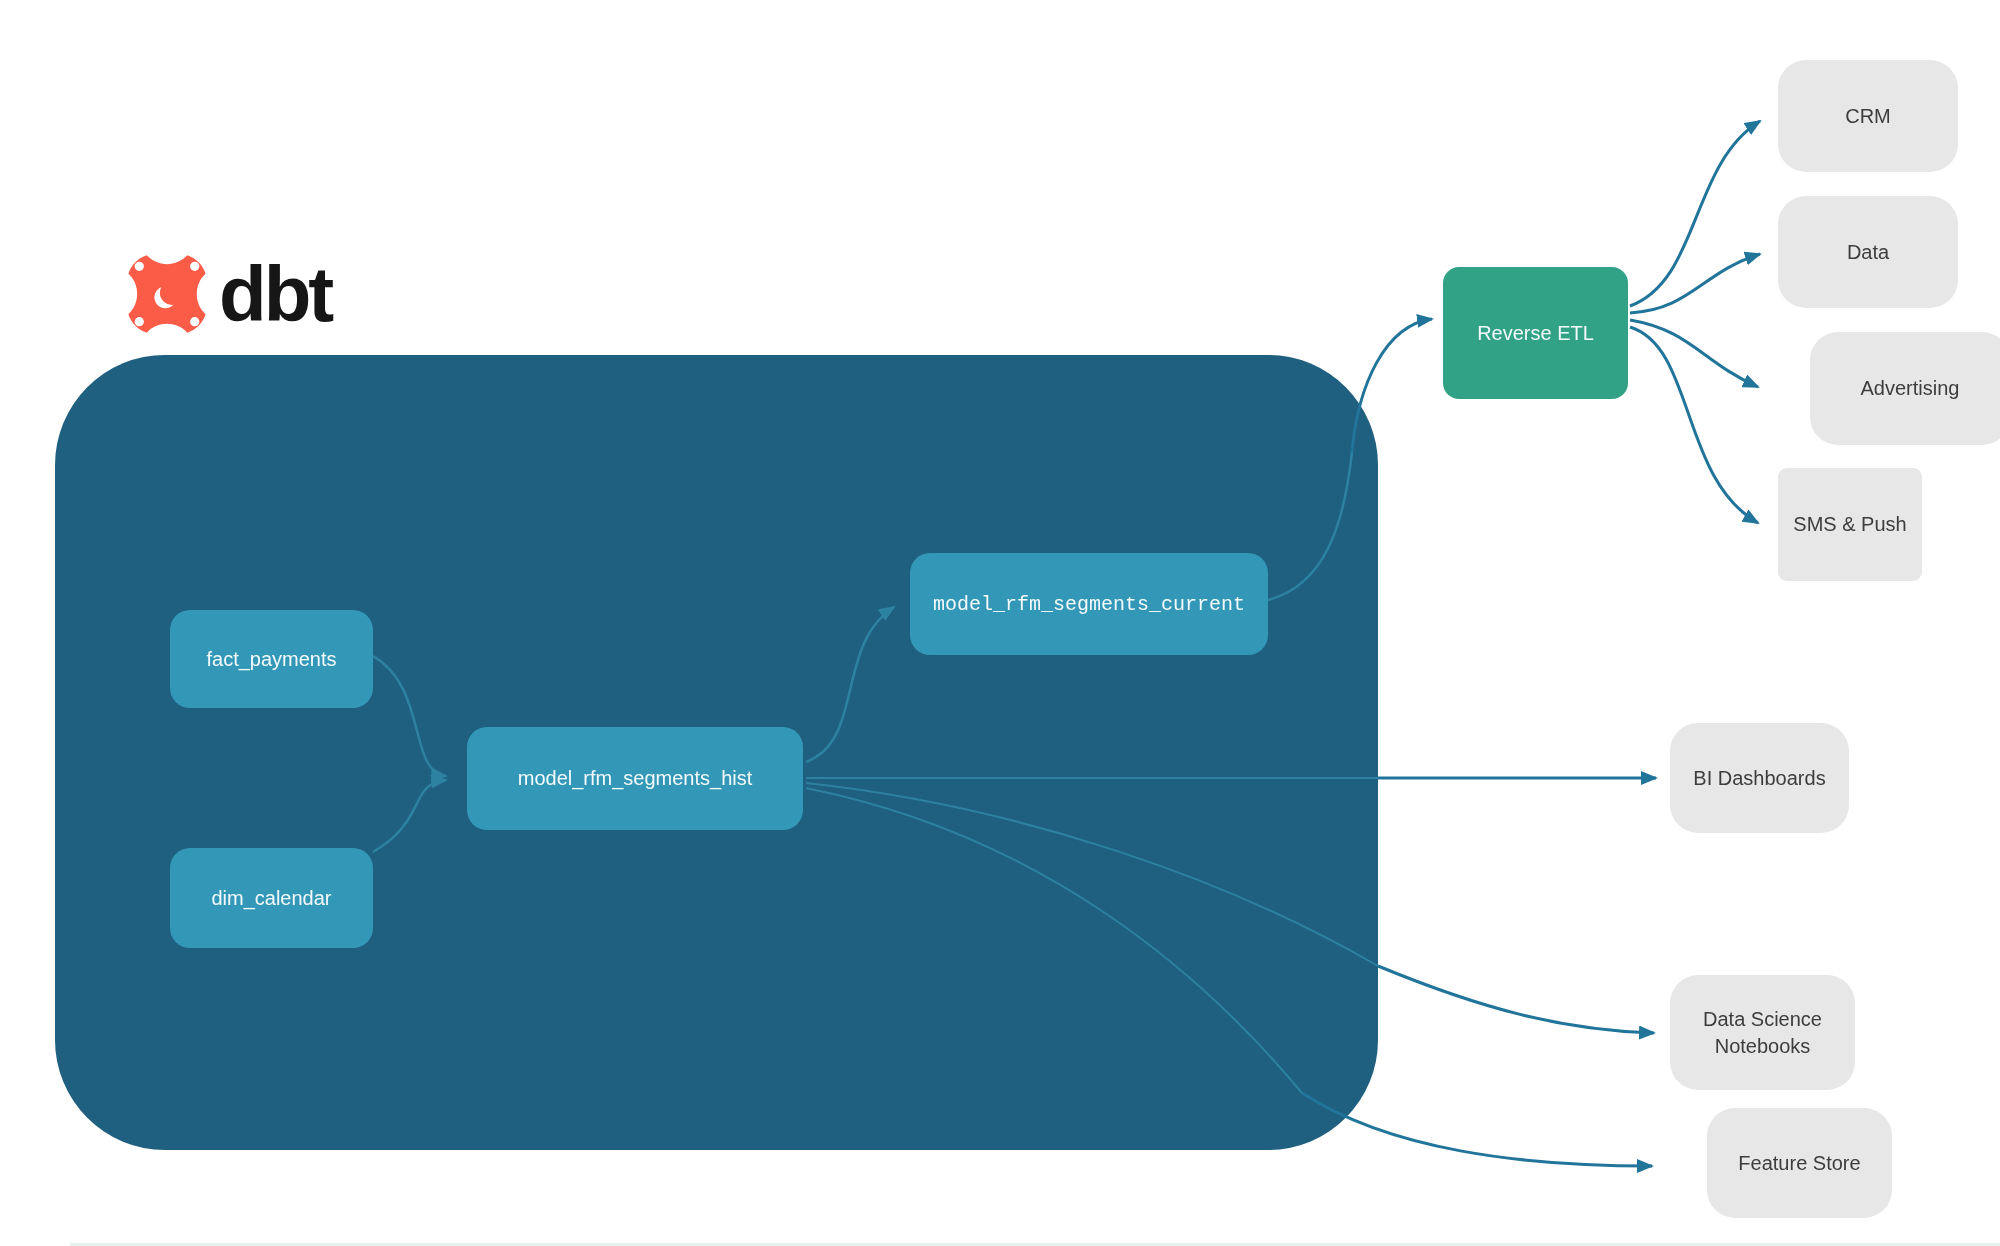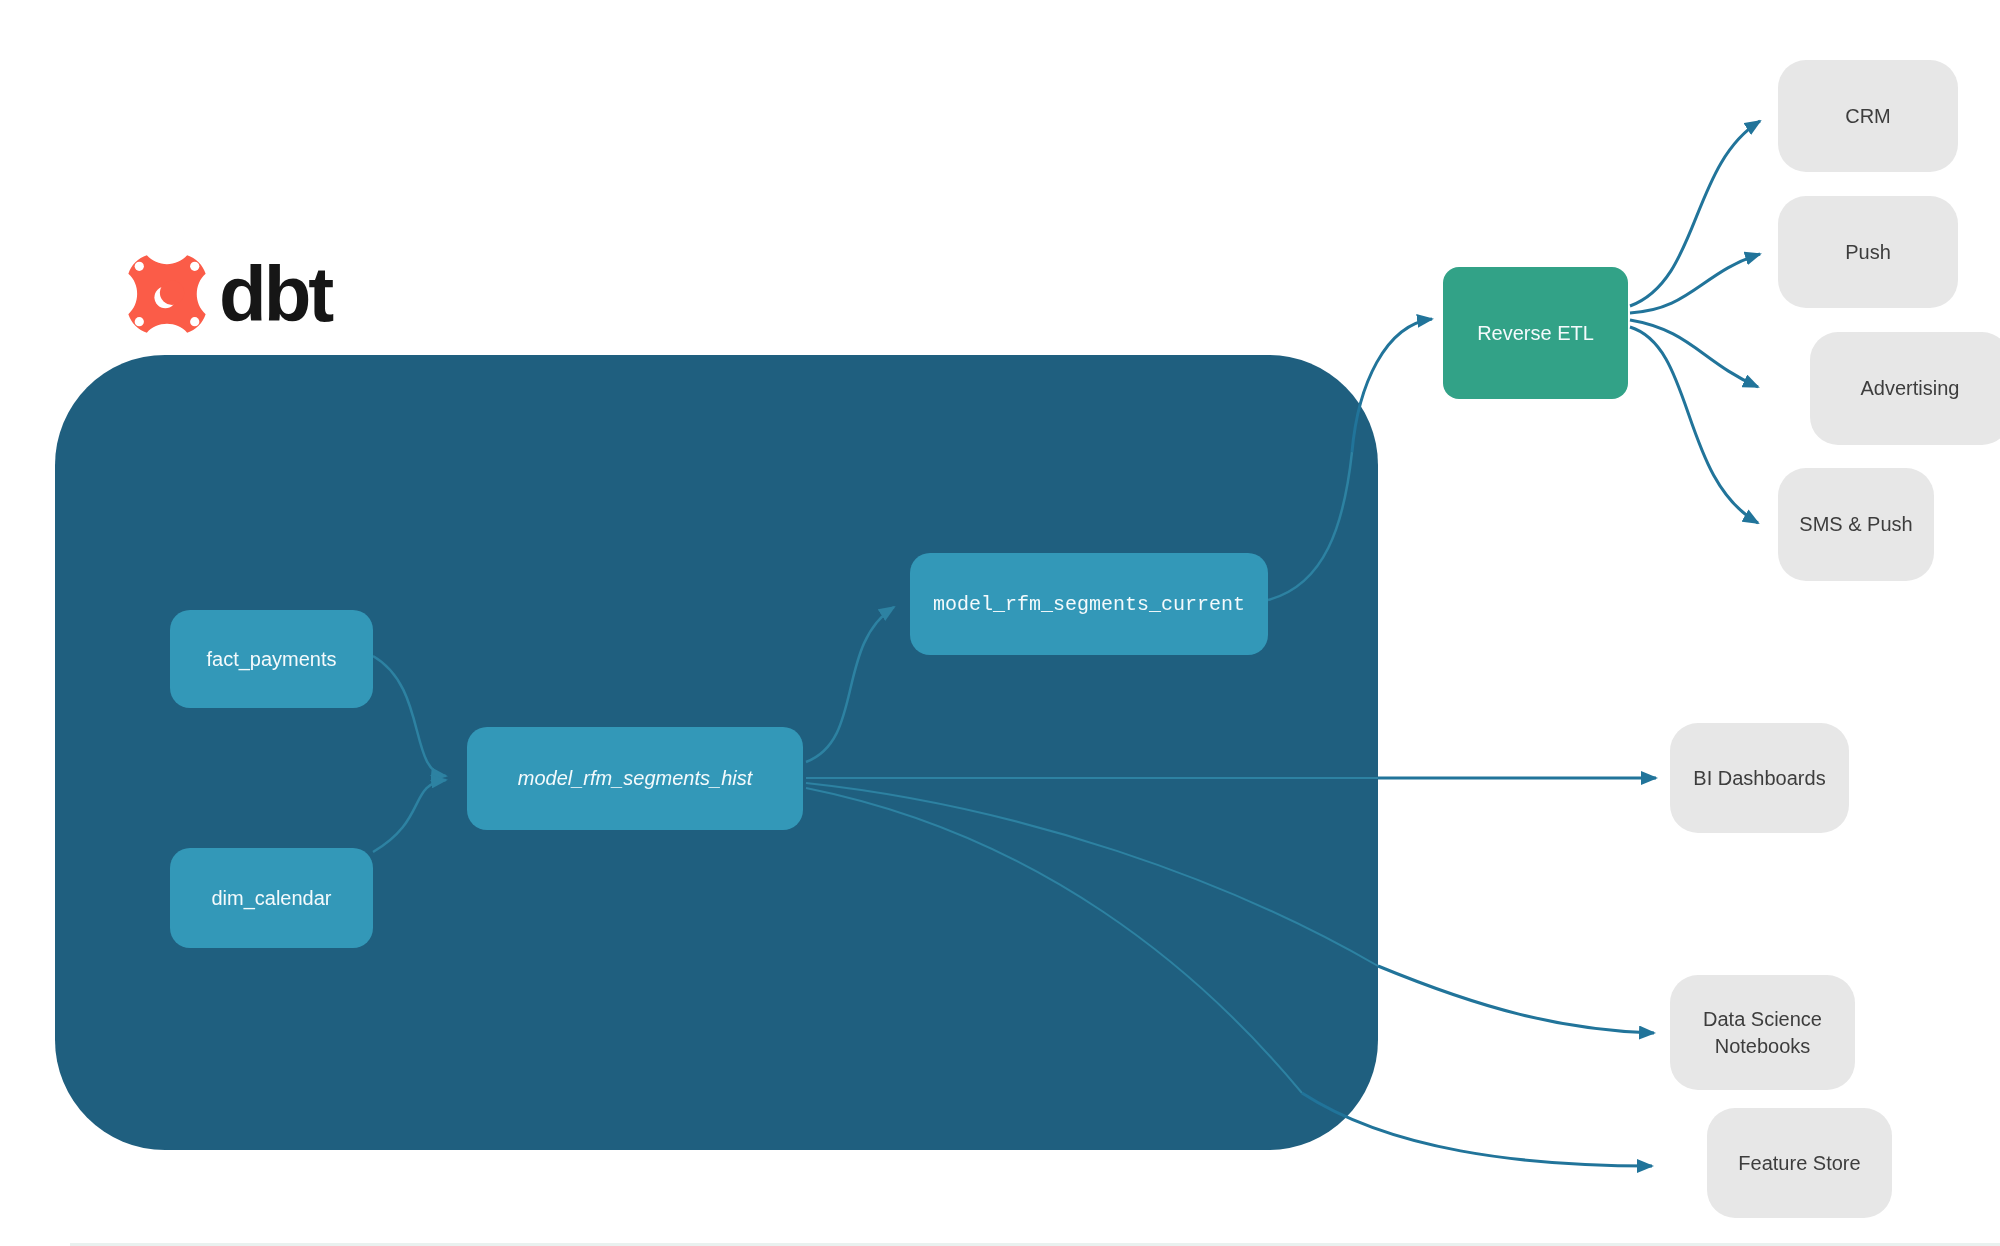--- a/index.html
+++ b/index.html
@@ -45,27 +45,27 @@
   }
   .node.etl{
     background:var(--c-etl_node);color:var(--c-node_text);border-radius:16px;
   }
   .node.dest{
     background:var(--c-destination_node);color:var(--c-destination_text);border-radius:28px;
     padding:0 4px;
   }
   #node-fact-payments{left:170px;top:610px;width:203px;height:98px;}
   #node-dim-calendar{left:170px;top:848px;width:203px;height:100px;}
-  #node-hist{left:467px;top:727px;width:336px;height:103px;font-style:italic;}
+  #node-hist{left:467px;top:727px;width:336px;height:103px;}
   #node-current{left:910px;top:553px;width:358px;height:102px;font-family:Liberation Mono, monospace;}
   #node-reverse-etl{left:1443px;top:267px;width:185px;height:132px;}
   #dest-crm{left:1778px;top:60px;width:180px;height:112px;}
   #dest-email{left:1778px;top:196px;width:180px;height:112px;}
   #dest-advertising{left:1778px;top:332px;width:200px;height:113px;margin-left:32px;}
-  #dest-sms-push{left:1778px;top:468px;width:156px;height:113px;}
+  #dest-sms-push{left:1778px;top:468px;width:144px;height:113px;border-radius:9px;}
   #dest-bi-dashboards{left:1670px;top:723px;width:179px;height:110px;}
   #dest-ds-notebooks{left:1670px;top:975px;width:185px;height:115px;}
   #dest-feature-store{left:1670px;top:1108px;width:185px;height:110px;margin-left:37px;}
   .edges{
     position:absolute;left:0;top:0;width:2000px;height:1246px;
     pointer-events:none;
   }
   .edge-in{fill:none;stroke:var(--c-edge_inner);stroke-width:2.5;}
   .edge-in.thin{stroke-width:2;}
   .edge-out{fill:none;stroke:var(--c-edge_outer);stroke-width:3;}
@@ -136,21 +136,21 @@
 </div>
 
 <div class="node etl" id="node-reverse-etl">
   <span>Reverse ETL</span>
 </div>
 
 <div class="node dest" id="dest-crm">
   <span>CRM</span>
 </div>
 <div class="node dest" id="dest-email">
-  <span>Push</span>
+  <span>Data</span>
 </div>
 <div class="node dest" id="dest-advertising">
   <span>Advertising</span>
 </div>
 <div class="node dest" id="dest-sms-push">
   <span>SMS &amp; Push</span>
 </div>
 <div class="node dest" id="dest-bi-dashboards">
   <span>BI Dashboards</span>
 </div>

